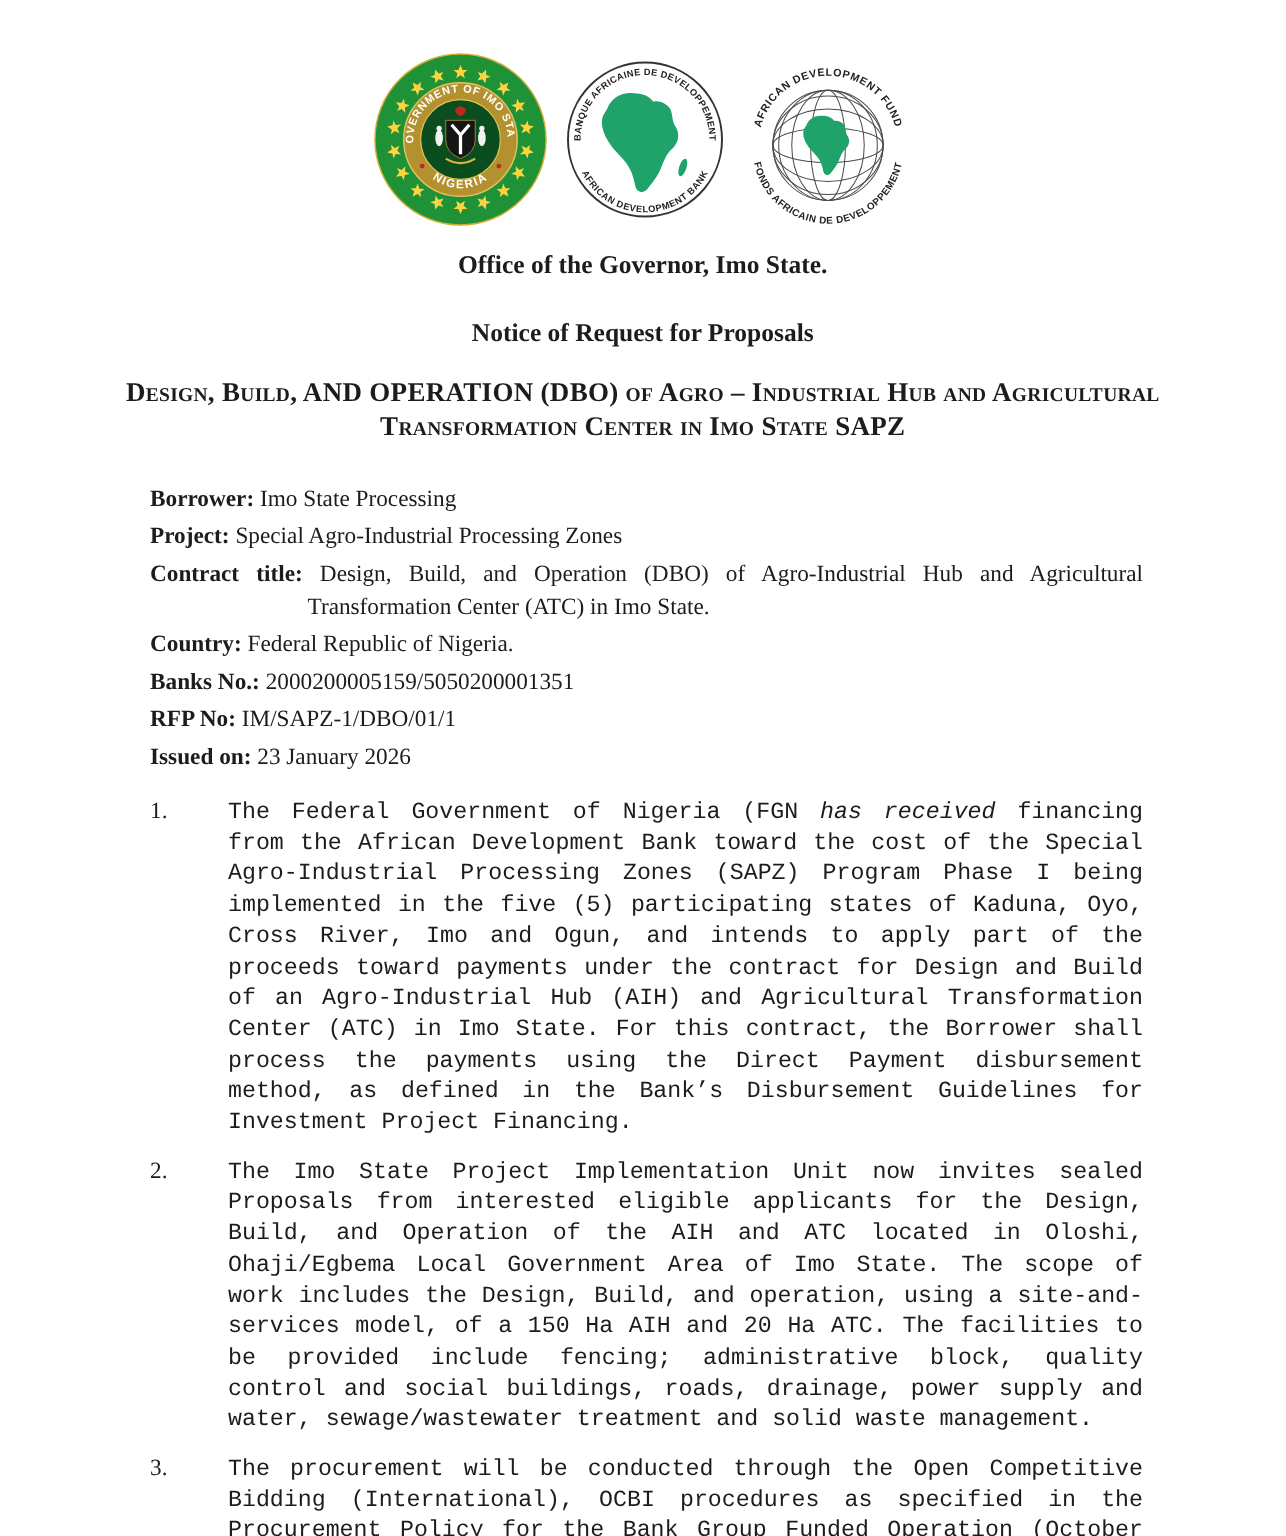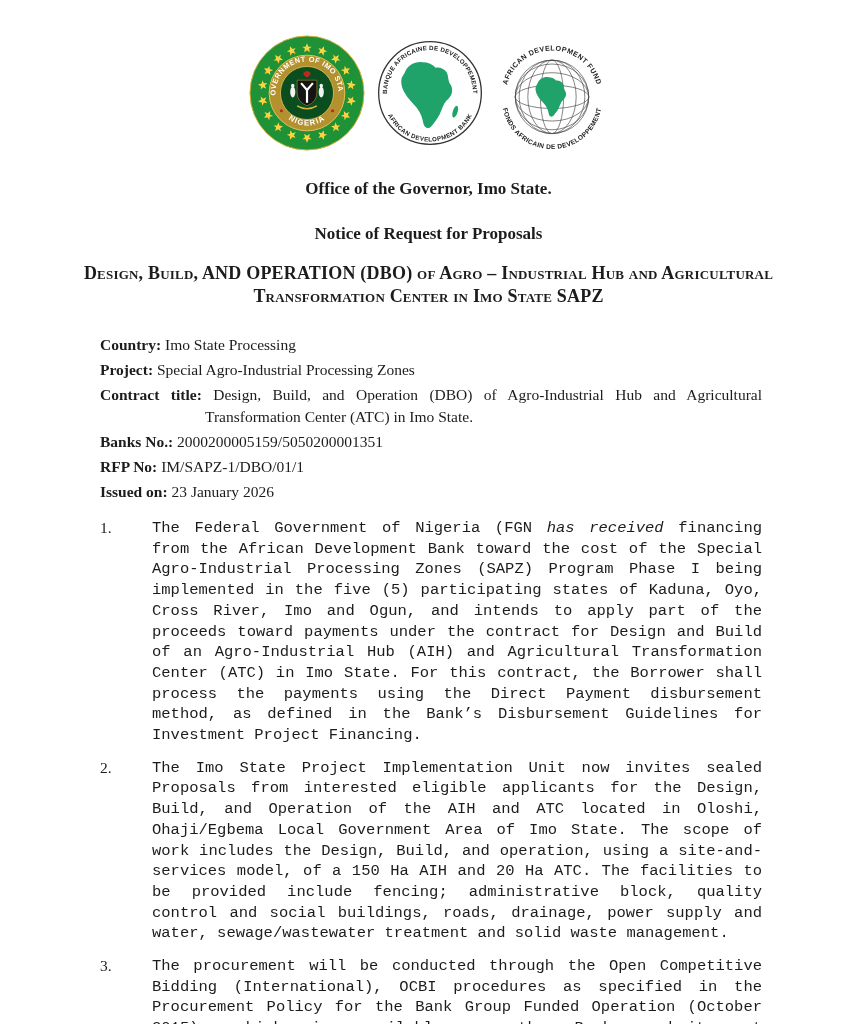--- a/index.html
+++ b/index.html
@@ -14,21 +14,21 @@
   .logos-row {
     display:flex; justify-content:center; align-items:center;
     gap:8px; padding-top:34px;
   }
   .logo-svg { display:block; }
 
   
   .office-title, .program-title, .notice-title {
     text-align:center; font-weight:bold; font-size:17px; line-height:25px;
   }
-  .office-title { margin-top:24px; }
+  .office-title { margin-top:12px; }
   .notice-title { margin-top:20px; }
   .subject-title {
     margin:16px auto 0 auto; max-width:700px;
     text-align:center; font-weight:bold; font-size:18px; line-height:23px;
     font-variant:small-caps; letter-spacing:0.2px;
   }
 
   
   .details { margin-top:26px; font-size:15.5px; }
   .detail-row {
@@ -157,23 +157,24 @@
     </svg>
   </div>
 
   <div class="office-title">Office of the Governor, Imo State.</div>
   <div class="notice-title">Notice of Request for Proposals</div>
   <div class="subject-title">Design, Build, AND OPERATION (DBO) of Agro – Industrial Hub and Agricultural Transformation Center in Imo State SAPZ</div>
 
   <div class="content">
 
     <div class="details">
-      <div class="detail-row"><span class="detail-label">Country:</span><span> Imo State Processing</span></div>
+      <div class="detail-row"><span class="detail-label">Borrower:</span><span> Imo State Processing</span></div>
       <div class="detail-row"><span class="detail-label">Project:</span><span> Special Agro-Industrial Processing Zones</span></div>
       <div class="detail-row"><span class="detail-label">Contract title:</span><span> Design, Build, and Operation (DBO) of Agro-Industrial Hub and Agricultural Transformation Center (ATC) in Imo State.</span></div>
+      <div class="detail-row"><span class="detail-label">Country:</span><span> Federal Republic of Nigeria.</span></div>
       <div class="detail-row"><span class="detail-label">Banks No.:</span><span> 2000200005159/5050200001351</span></div>
       <div class="detail-row"><span class="detail-label">RFP No:</span><span> IM/SAPZ-1/DBO/01/1</span></div>
       <div class="detail-row"><span class="detail-label">Issued on:</span><span> 23 January 2026</span></div>
     </div>
 
     <div class="paragraphs">
 
       <div class="list-item">
         <div class="list-num">1.</div>
         <div class="list-text"><span>The Federal Government of Nigeria (FGN </span><span class="italic">has received</span><span> financing from the African Development Bank toward the cost of the Special Agro-Industrial Processing Zones (SAPZ) Program Phase I being implemented in the five (5) participating states of Kaduna, Oyo, Cross River, Imo and Ogun, and intends to apply part of the proceeds toward payments under the contract for Design and Build of an Agro-Industrial Hub (AIH) and Agricultural Transformation Center (ATC) in Imo State. For this contract, the Borrower shall process the payments using the Direct Payment disbursement method, as defined in the Bank’s Disbursement Guidelines for Investment Project Financing.</span></div>

